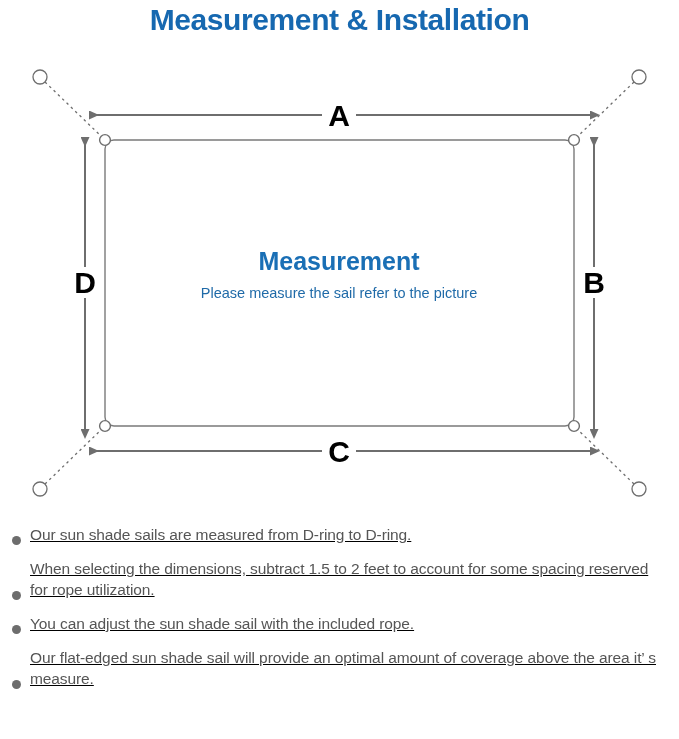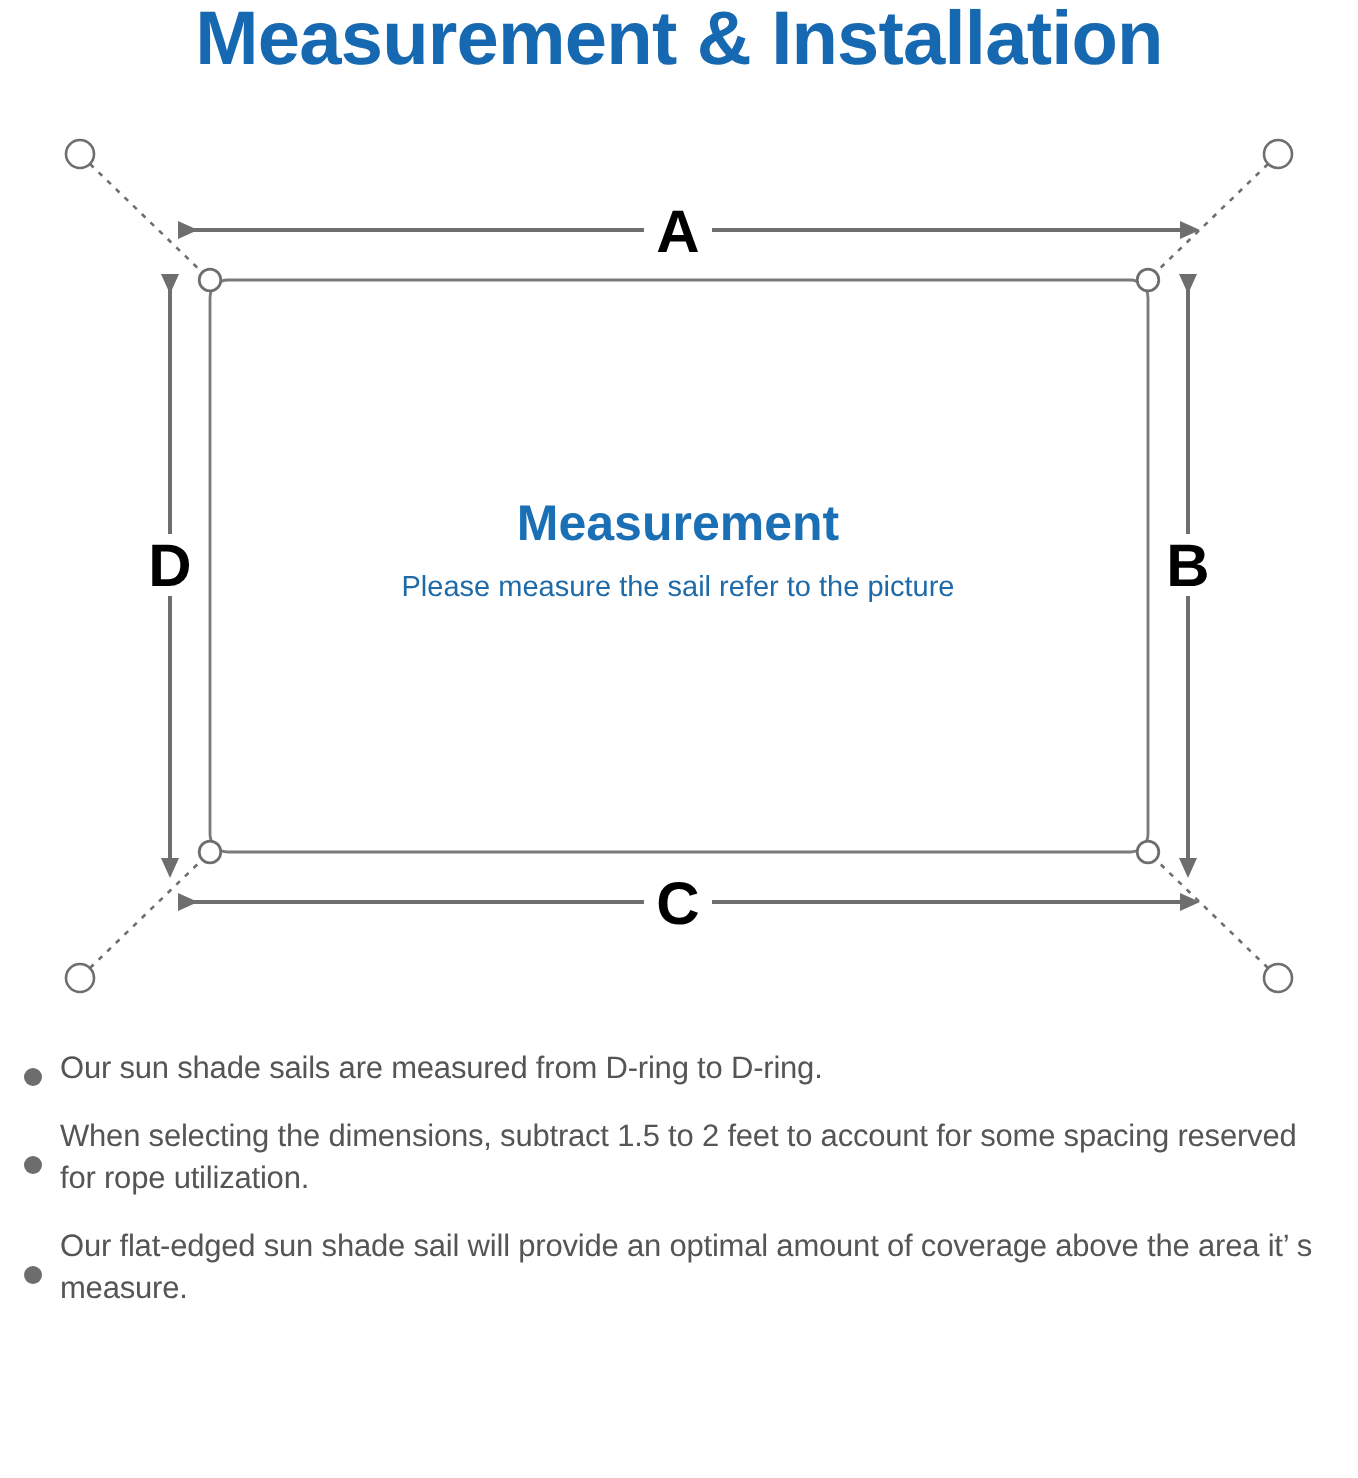--- a/index.html
+++ b/index.html
@@ -14,21 +14,21 @@
     font-family: "Liberation Sans", sans-serif;
     overflow: hidden;
   }
 
   #page-title {
     position: absolute;
     left: 0;
     top: 0;
     width: 679px;
     text-align: center;
-    font-size: 38px;
+    font-size: 30px;
     font-weight: bold;
     letter-spacing: -0.4px;
     color: #1668b0;
     line-height: 40px;
     white-space: nowrap;
   }
 
   #diagram {
     position: absolute;
     left: 0;
@@ -40,23 +40,24 @@
   #notes {
     position: absolute;
     left: 0;
     top: 524px;
     width: 679px;
   }
 
   .note-row {
     position: relative;
     display: flex;
-    align-items: center;
+    align-items: flex-end;
     padding: 0 14px 0 12px;
     margin-bottom: 13px;
+    text-decoration: underline;
   }
   .note-bullet {
     flex: 0 0 auto;
     width: 9px;
     height: 9px;
     border-radius: 50%;
     background: #6d6d6d;
     margin-top: 7px;
     margin-right: 9px;
   }
@@ -156,15 +157,19 @@
   <div class="note-row">
     <span class="note-bullet"></span>
     <span class="note-text">Our sun shade sails are measured from D-ring to D-ring.</span>
   </div>
   <div class="note-row">
     <span class="note-bullet"></span>
     <span class="note-text">When selecting the dimensions, subtract 1.5 to 2 feet to account for some spacing reserved for rope utilization.</span>
   </div>
   <div class="note-row">
     <span class="note-bullet"></span>
+    <span class="note-text">You can adjust the sun shade sail with the included rope.</span>
+  </div>
+  <div class="note-row">
+    <span class="note-bullet"></span>
     <span class="note-text">Our flat-edged sun shade sail will provide an optimal amount of coverage above the area it’ s measure.</span>
   </div>
 </div>
 
 </body></html>

